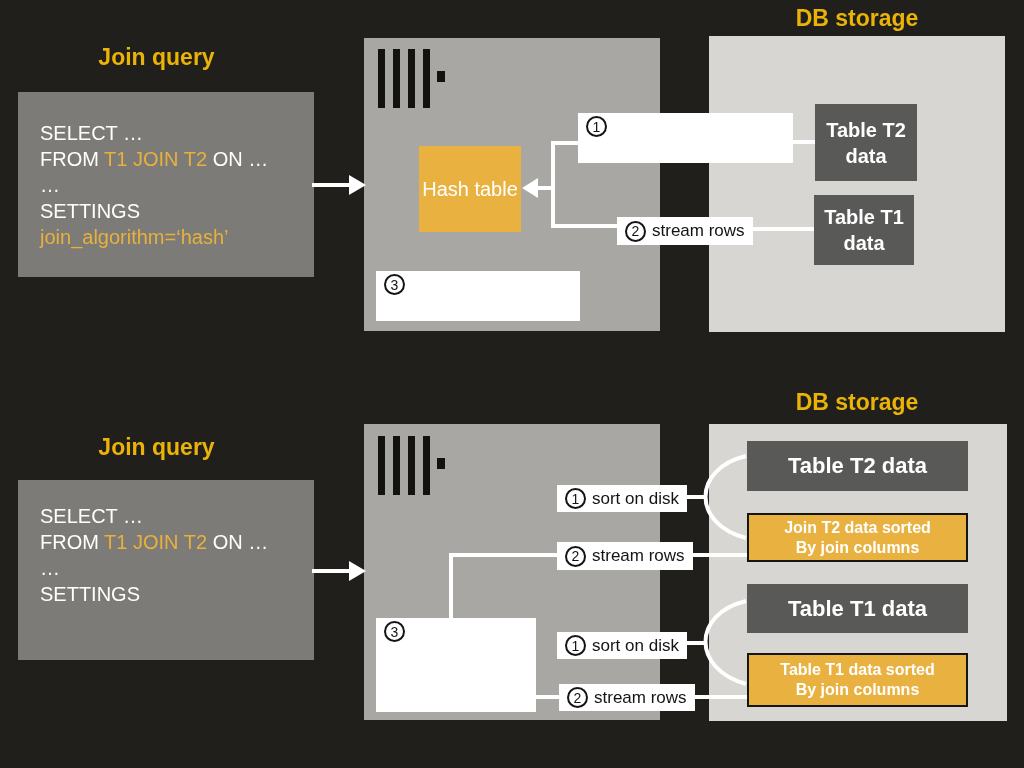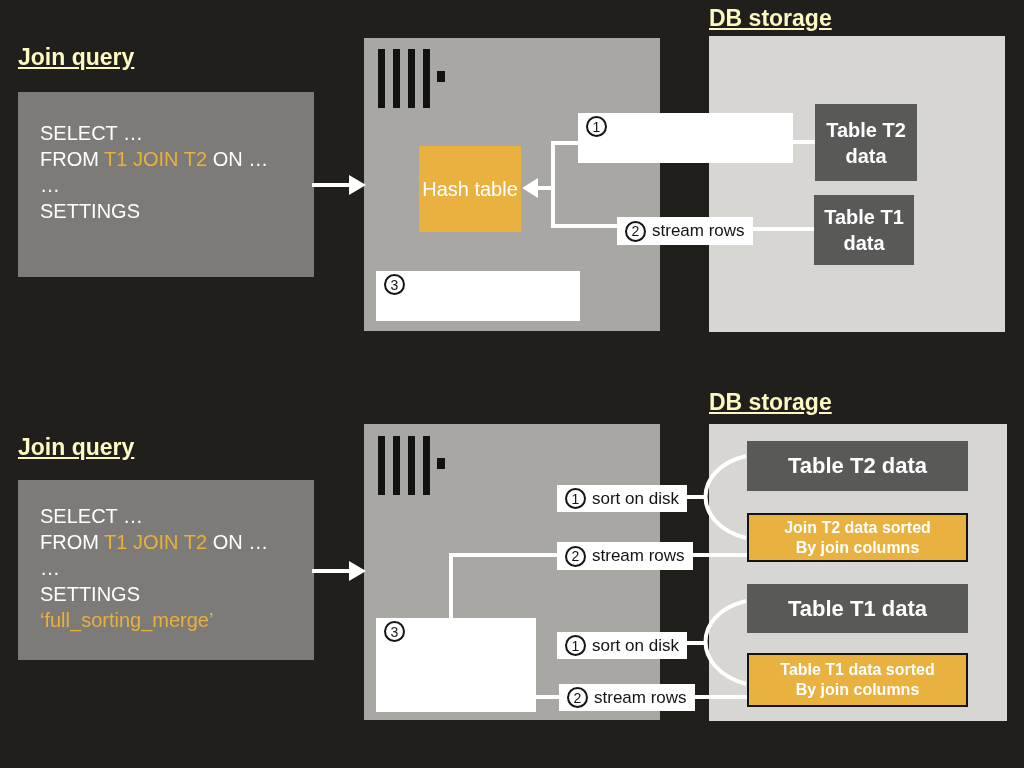--- a/index.html
+++ b/index.html
@@ -3,22 +3,22 @@
 <meta charset="utf-8">
 <style>
   html,body{margin:0;padding:0;background:#111;}
   .canvas{
     position:relative;width:1024px;height:768px;overflow:hidden;
     background:#201f1b;
     font-family:"Liberation Sans","DejaVu Sans",sans-serif;
     -webkit-font-smoothing:antialiased;
   }
   .title{
-    position:absolute;color:#fef9c3;font-size:23px;font-weight:600;
-    line-height:28px;text-align:left;box-sizing:border-box;text-decoration:underline;
+    position:absolute;color:#eab308;font-size:23px;font-weight:600;
+    line-height:28px;text-align:center;box-sizing:border-box;
   }
   .query-box{
     position:absolute;background:#7c7b77;color:#fff;
     font-size:20px;line-height:26px;box-sizing:border-box;
     padding-left:22px;
   }
   .qline{white-space:pre;}
   .org{color:#e8b13e;}
   .server-box{position:absolute;background:#a8a7a4;}
   .db-box{position:absolute;background:#d7d6d3;}
@@ -77,20 +77,21 @@
 
   <div class="title" style="left:18px;top:43px;width:277px;">Join query</div>
 
   <div class="title" style="left:709px;top:4px;width:296px;">DB storage</div>
 
   <div class="query-box" style="left:18px;top:92px;width:296px;height:185px;padding-top:28px;">
     <div class="qline">SELECT …</div>
     <div class="qline"><span>FROM </span><span class="org">T1 JOIN T2</span><span> ON …</span></div>
     <div class="qline">…</div>
     <div class="qline">SETTINGS</div>
+    <div class="qline org">join_algorithm=‘hash’</div>
   </div>
 
   <div class="line" style="left:312px;top:183px;width:38px;height:4px;"></div>
   <div class="tri-right" style="left:349px;top:175px;"></div>
 
   <div class="server-box" style="left:364px;top:38px;width:296px;height:293px;"></div>
 
   <div class="logo" style="left:378px;top:49px;width:70px;height:60px;">
     <div class="bar" style="left:0px;"></div>
     <div class="bar" style="left:15px;"></div>
@@ -133,21 +134,20 @@
 
   <div class="title" style="left:18px;top:433px;width:277px;">Join query</div>
 
   <div class="title" style="left:709px;top:388px;width:296px;">DB storage</div>
 
   <div class="query-box" style="left:18px;top:480px;width:296px;height:180px;padding-top:23px;">
     <div class="qline">SELECT …</div>
     <div class="qline"><span>FROM </span><span class="org">T1 JOIN T2</span><span> ON …</span></div>
     <div class="qline">…</div>
     <div class="qline">SETTINGS</div>
-    <div class="qline org">‘full_sorting_merge’</div>
   </div>
 
   <div class="line" style="left:312px;top:569px;width:38px;height:4px;"></div>
   <div class="tri-right" style="left:349px;top:561px;"></div>
 
   <div class="server-box" style="left:364px;top:424px;width:296px;height:296px;"></div>
 
   <div class="logo" style="left:378px;top:436px;width:70px;height:60px;">
     <div class="bar" style="left:0px;"></div>
     <div class="bar" style="left:15px;"></div>

